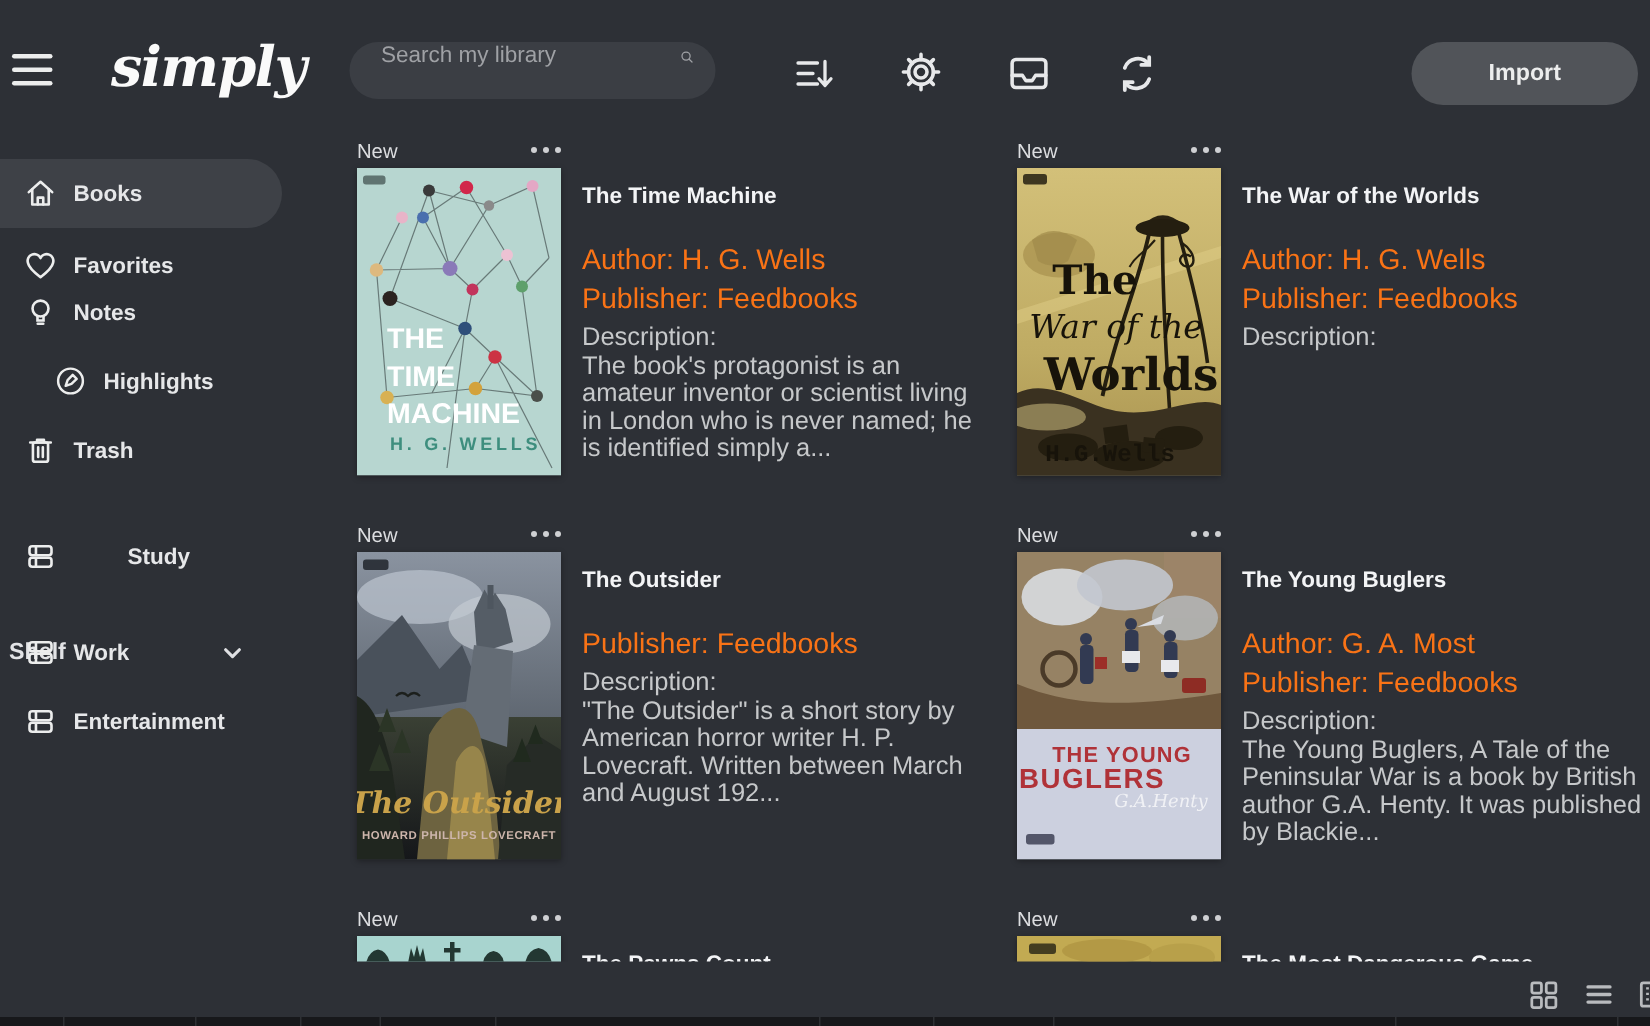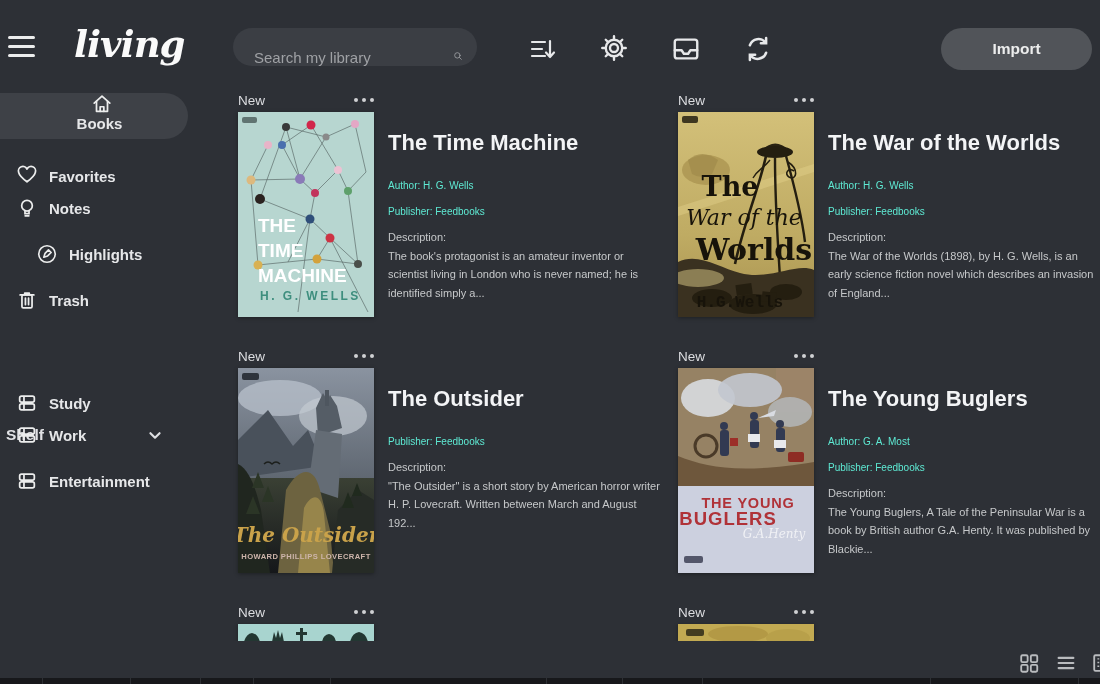--- a/index.html
+++ b/index.html
@@ -4,21 +4,21 @@
 <style>
   * { margin:0; padding:0; box-sizing:border-box; }
   html,body { width:1100px; height:684px; overflow:hidden; }
   body { background:#2d3036; font-family:"Liberation Sans", sans-serif; position:relative; color:#e6e7e9; }
 
   
   .topbar { position:absolute; left:0; top:0; width:1100px; height:88px; z-index:5; }
   .hamburger { position:absolute; left:8px; top:36px; width:27px; height:23px; cursor:pointer; }
   .hamburger span { display:block; height:3px; background:#eceded; border-radius:2px; margin-bottom:6px; }
   .logo { position:absolute; left:74px; top:22px; font-family:"DejaVu Serif", serif; font-style:italic; font-weight:900; font-size:37px; color:#fafafa; letter-spacing:-1px; }
-  .search-pill { position:absolute; left:233px; top:28px; width:244px; height:38px; background:#3b3e44; border-radius:19px; display:flex; align-items:flex-end; padding:0 14px 0 21px; }
+  .search-pill { position:absolute; left:233px; top:28px; width:244px; height:38px; background:#3b3e44; border-radius:19px; display:flex; align-items:flex-start; padding:0 14px 0 21px; }
   .search-pill input { flex:1; background:transparent; border:none; outline:none; color:#dfe0e2; font-size:15px; font-family:"Liberation Sans", sans-serif; }
   .search-pill input::placeholder { color:#9fa1a5; }
   .tb-icon { position:absolute; top:34px; width:30px; height:30px; cursor:pointer; }
   .import-btn { position:absolute; left:941px; top:28px; width:151px; height:42px; background:#515459; border:none; border-radius:21px; color:#eceded; font-size:15.5px; font-weight:600; font-family:"Liberation Sans", sans-serif; cursor:pointer; }
 
   
   .sidebar { position:absolute; left:0; top:88px; width:188px; z-index:4; }
   .side-item { position:absolute; left:0; width:188px; height:46px; display:flex; align-items:center; cursor:pointer; }
   .side-item.active { background:#3e4147; border-radius:0 24px 24px 0; }
   .side-item .ico { width:22px; height:22px; margin-left:16px; flex:none; }
@@ -30,23 +30,23 @@
   
   .content-clip { position:absolute; left:0; top:0; width:1100px; height:641px; overflow:hidden; z-index:1; }
   .card { position:absolute; width:440px; }
   .card-head { width:136px; height:20px; display:flex; align-items:center; justify-content:space-between; margin-bottom:2px; }
   .badge-new { font-size:13.5px; color:#dcdde0; }
   .dots { display:flex; gap:4px; cursor:pointer; padding:4px 0; }
   .dots i { width:4px; height:4px; border-radius:50%; background:#cfd0d3; }
   .card-body { display:flex; }
   .cover { width:136px; height:205px; flex:none; cursor:pointer; box-shadow:0 1px 4px rgba(0,0,0,.35); }
   .info { margin-left:14px; width:272px; }
-  .b-title { margin-top:20px; font-size:22px; font-weight:700; color:#f3f4f6; line-height:22px; margin-bottom:22px; cursor:pointer; }
-  .b-meta { font-size:10px; color:#5eead4; line-height:19px; margin-bottom:7px; }
-  .b-desc { font-size:11px; color:#c6c8ca; line-height:18.5px; }
+  .b-title { margin-top:8px; font-size:15px; font-weight:700; color:#f3f4f6; line-height:22px; margin-bottom:22px; cursor:pointer; }
+  .b-meta { font-size:19px; color:#f97316; line-height:19px; margin-bottom:7px; }
+  .b-desc { font-size:17px; color:#c6c8ca; line-height:18.5px; }
 
   
   .viewbar { position:absolute; top:648px; left:0; width:1100px; height:30px; z-index:6; }
   .view-icon { position:absolute; top:4px; width:22px; height:22px; cursor:pointer; }
   .bottom-strip { position:absolute; left:0; top:678px; width:1100px; height:6px; background:#17181b; z-index:7; }
   .bottom-strip i { position:absolute; top:0; width:1px; height:6px; background:#2e3034; }
 
   svg { display:block; }
 </style>
 </head>
@@ -155,21 +155,20 @@
           <text x="76" y="148" font-size="30" font-weight="bold" text-anchor="middle">Worlds</text>
           <text x="62" y="195" font-size="16" font-weight="bold" text-anchor="middle" font-family="Liberation Mono, monospace">H.G.Wells</text>
         </g>
       </svg>
       <div class="info">
         <div class="b-title">The War of the Worlds</div>
         <div class="b-meta">Author: H. G. Wells</div>
         <div class="b-meta">Publisher: Feedbooks</div>
         <div class="b-desc">
           <div>Description:</div>
-          <div>The War of the Worlds (1898), by H. G. Wells, is an early science fiction novel which describes an invasion of England...</div>
         </div>
       </div>
     </div>
   </div>
 
   <div class="card" style="left:238px; top:346px;">
     <div class="card-head">
       <span class="badge-new">New</span>
       <span class="dots">
           <i></i>
@@ -319,21 +318,21 @@
     </div>
   </div>
 </div>
 
 <div class="topbar">
   <div class="hamburger">
       <span></span>
       <span></span>
       <span></span>
     </div>
-  <div class="logo">living</div>
+  <div class="logo">simply</div>
 
   <div class="search-pill">
     <input type="text" placeholder="Search my library" style="">
     <svg width="20" height="20" viewBox="0 0 24 24" fill="none" stroke="#9fa1a5" stroke-width="2" stroke-linecap="round">
       <circle cx="10.5" cy="10.5" r="6.5"></circle>
         <path d="M15.5 15.5 L20 20"></path>
     </svg>
   </div>
 
   <svg class="tb-icon" style="left:528px;" viewBox="0 0 30 30" fill="none" stroke="#e7e8ea" stroke-width="2.2" stroke-linecap="round">
@@ -357,30 +356,30 @@
     <path d="M18.5 3.2 V7.4 H14.3"></path>
     <path d="M18.5 15 A7.3 7.3 0 0 1 5.8 17"></path>
     <path d="M5.5 20.8 V16.6 H9.7"></path>
   </svg>
 
   <button class="import-btn">Import</button>
 </div>
 
 <div class="sidebar">
 
-  <div class="side-item active" style="top:5px;flex-direction:column;">
+  <div class="side-item active" style="top:18px;">
     <svg class="ico" viewBox="0 0 24 24" fill="none" stroke="#eceded" stroke-width="1.9" stroke-linecap="round" stroke-linejoin="round">
       <path d="M3.5 11 L12 3.5 L20.5 11"></path>
         <path d="M6 9v11h12V9"></path>
         <path d="M10 20v-5h4v5"></path>
     </svg>
     <span class="lbl">Books</span>
   </div>
 
-  <div class="side-item" style="top:51px;align-items:flex-end;">
+  <div class="side-item" style="top:66px;">
     <svg class="ico" viewBox="0 0 24 24" fill="none" stroke="#eceded" stroke-width="1.9" stroke-linejoin="round">
       <path d="M12 20.5 C8 17.5 3.6 14 2.9 10.2 A4.9 4.9 0 0 1 12 6.6 A4.9 4.9 0 0 1 21.1 10.2 C20.4 14 16 17.5 12 20.5 Z"></path>
     </svg>
     <span class="lbl">Favorites</span>
   </div>
 
   <div class="side-item" style="top:97px;">
     <svg class="ico" viewBox="0 0 24 24" fill="none" stroke="#eceded" stroke-width="1.9" stroke-linecap="round">
       <circle cx="12" cy="9.5" r="5.8"></circle>
         <path d="M9.8 15v3.2h4.4V15"></path>
@@ -406,21 +405,21 @@
     <span class="lbl">Trash</span>
   </div>
 
   <div class="shelf-head">
     <span class="lbl">Shelf</span>
     <svg class="chev" viewBox="0 0 24 24" fill="none" stroke="#dfe0e3" stroke-width="2.3" stroke-linecap="round" stroke-linejoin="round">
       <path d="M7 10 l5 5 5-5"></path>
     </svg>
   </div>
 
-  <div class="side-item" style="top:292px;">
+  <div class="side-item" style="top:260px;gap:36px;">
     <svg class="ico" viewBox="0 0 24 24" fill="none" stroke="#eceded" stroke-width="1.9" stroke-linecap="round">
       <rect x="4" y="4.5" width="16" height="6.6" rx="2"></rect>
         <rect x="4" y="12.9" width="16" height="6.6" rx="2"></rect>
       <path d="M8.7 5v5.6M8.7 13.4v5.6"></path>
     </svg>
     <span class="lbl">Study</span>
   </div>
 
   <div class="side-item" style="top:324px;">
     <svg class="ico" viewBox="0 0 24 24" fill="none" stroke="#eceded" stroke-width="1.9" stroke-linecap="round">

